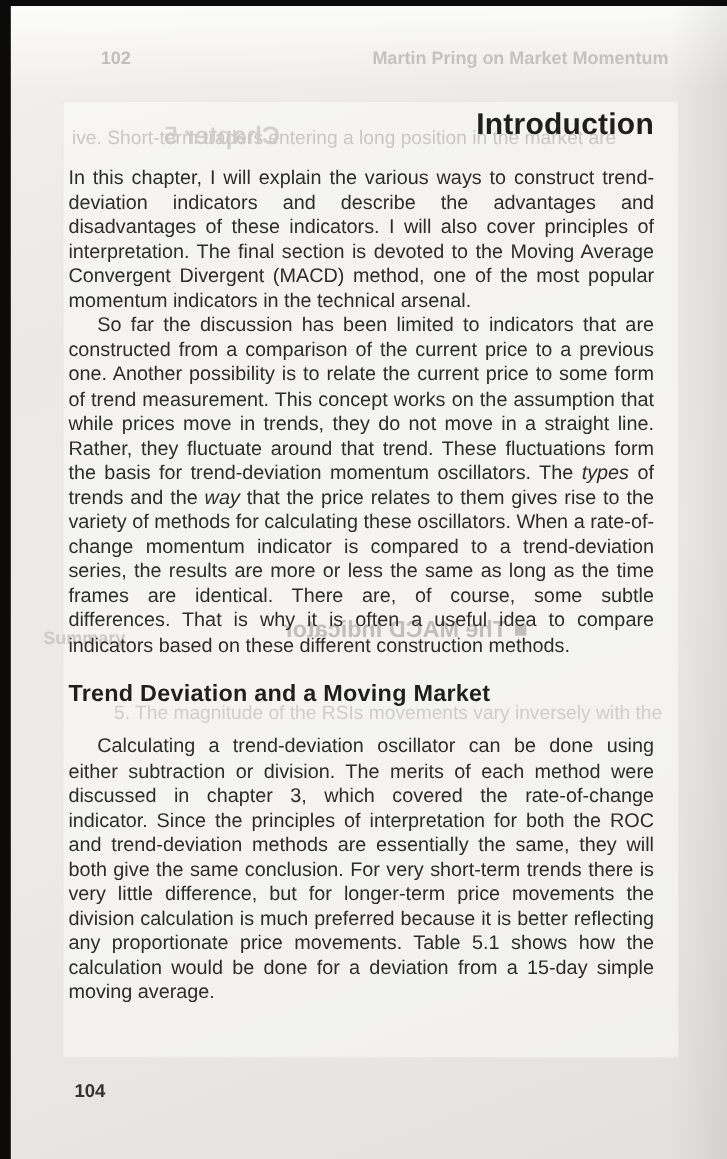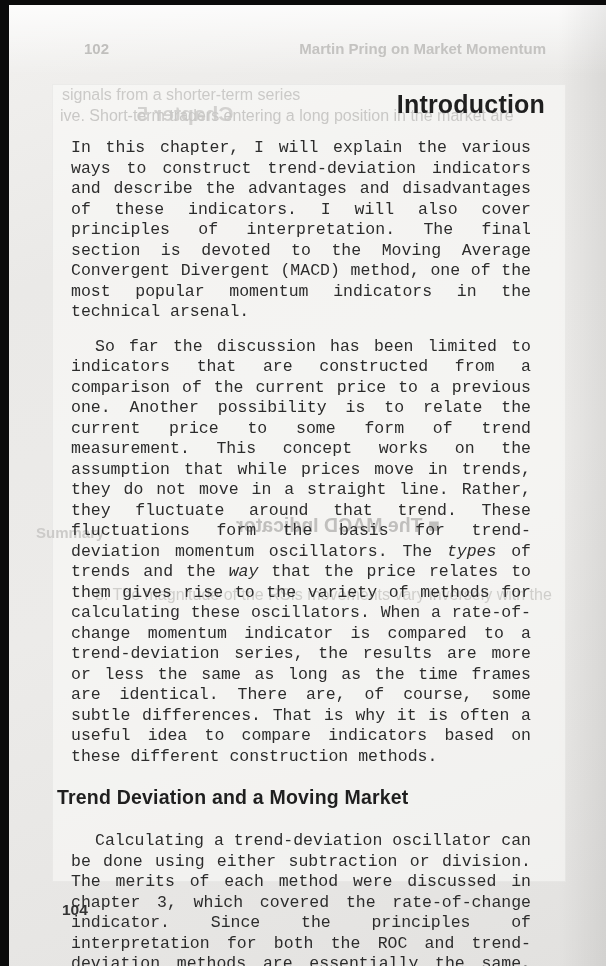--- a/index.html
+++ b/index.html
@@ -29,62 +29,61 @@
   }
   .ghost{
     position:absolute;
     color:#c3c2c0;
     filter:blur(0.5px);
     white-space:nowrap;
     pointer-events:none;
   }
   .mirrored{transform:scaleX(-1);}
   .g-pagenum{left:64px;top:40px;font-size:15px;font-weight:bold;color:#c0bfbd;margin-left:20px;}
-  .g-runhead{left:246px;top:40px;width:300px;text-align:right;font-size:15px;font-weight:bold;color:#c4c3c1;}
+  .g-runhead{left:257px;top:40px;width:300px;text-align:right;font-size:15px;font-weight:bold;color:#c4c3c1;}
   .g-line1{left:62px;top:86px;font-size:16px;color:#cbcac8;}
   .g-line2{left:60px;top:107px;font-size:16px;color:#c9c8c6;}
   .g-chapter{left:95px;top:102px;width:180px;font-size:21px;font-weight:bold;color:#d2d1cf;text-align:center;}
   .g-macd{left:188px;top:514px;width:300px;font-size:19.5px;font-weight:bold;color:#c0bfbd;text-align:center;}
   .g-summary{left:36px;top:524px;font-size:15px;font-weight:bold;color:#cccbc9;}
   .g-rsi1{left:95px;top:565px;font-size:16px;color:#cfcecb;}
   .g-rsi2{left:95px;top:586px;font-size:16px;color:#cfcecb;}
   .content{
     position:absolute;left:57px;top:86px;width:488px;
     font-size:16.5px;line-height:20.5px;color:#2c2c2c;
     text-align:justify;
   }
   .content h1{
     font-size:25px;line-height:24px;font-weight:bold;
     margin:6px 0 22px 0;letter-spacing:0.2px;color:#1f1f1f;text-align:right;
   }
   .content h2{
     font-size:19.5px;line-height:24px;font-weight:bold;
     margin:18px 0 22px 0;letter-spacing:0.2px;color:#1f1f1f;text-align:left;
   }
-  .content p{margin:14px;font-family:Liberation Mono, monospace;}
+  .content p{margin:0;}
   .content p.indent{text-indent:24px;}
   .it{font-style:italic;}
   .page-number{
     position:absolute;left:62px;top:901px;
     font-size:15.5px;font-weight:bold;color:#333;text-align:right;
   }
 </style>
 </head>
 <body>
 
 <div class="scan">
   <div class="scan-top-light"></div>
   <div class="scan-right-shade"></div>
 
   <div class="ghost-box"></div>
 
   <div class="ghost g-pagenum">102</div>
   <div class="ghost g-runhead">Martin Pring on Market Momentum</div>
   <div class="ghost g-chapter mirrored">Chapter 5</div>
-  <div class="ghost g-line1">signals from a shorter-term series</div>
   <div class="ghost g-line2">ive. Short-term traders entering a long position in the market are</div>
   <div class="ghost g-macd mirrored">■ The MACD Indicator</div>
   <div class="ghost g-summary">Summary</div>
   <div class="ghost g-rsi2">5. The magnitude of the RSIs movements vary inversely with the</div>
 
   <div class="content">
     <h1>Introduction</h1>
     <p>In this chapter, I will explain the various ways to construct trend-deviation indicators and describe the advantages and disadvantages of these indicators. I will also cover principles of interpretation. The final section is devoted to the Moving Average Convergent Divergent (MACD) method, one of the most popular momentum indicators in the technical arsenal.</p>
     <p class="indent"><span>So far the discussion has been limited to indicators that are constructed from a comparison of the current price to a previous one. Another possibility is to relate the current price to some form of trend measurement. This concept works on the assumption that while prices move in trends, they do not move in a straight line. Rather, they fluctuate around that trend. These fluctuations form the basis for trend-deviation momentum oscillators. The </span><span class="it">types</span><span> of trends and the </span><span class="it">way</span><span> that the price relates to them gives rise to the variety of methods for calculating these oscillators. When a rate-of-change momentum indicator is compared to a trend-deviation series, the results are more or less the same as long as the time frames are identical. There are, of course, some subtle differences. That is why it is often a useful idea to compare indicators based on these different construction methods.</span></p>
     <h2>Trend Deviation and a Moving Market</h2>

